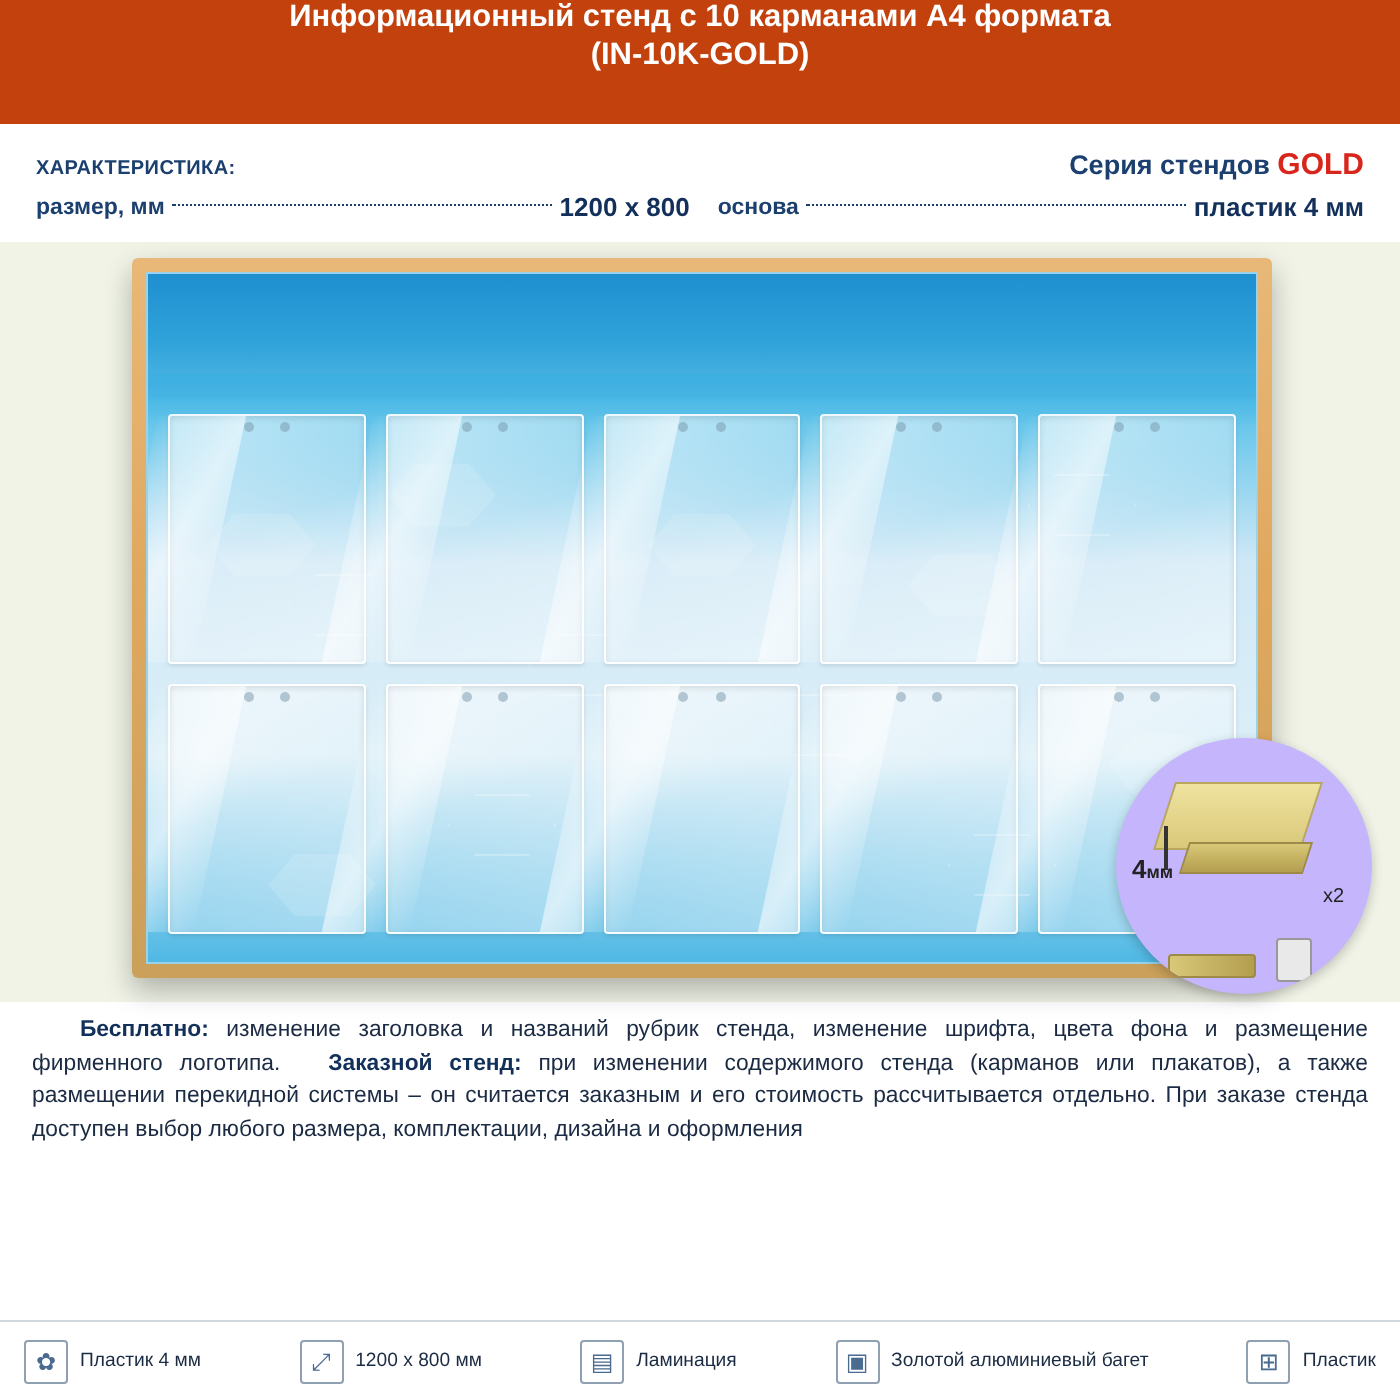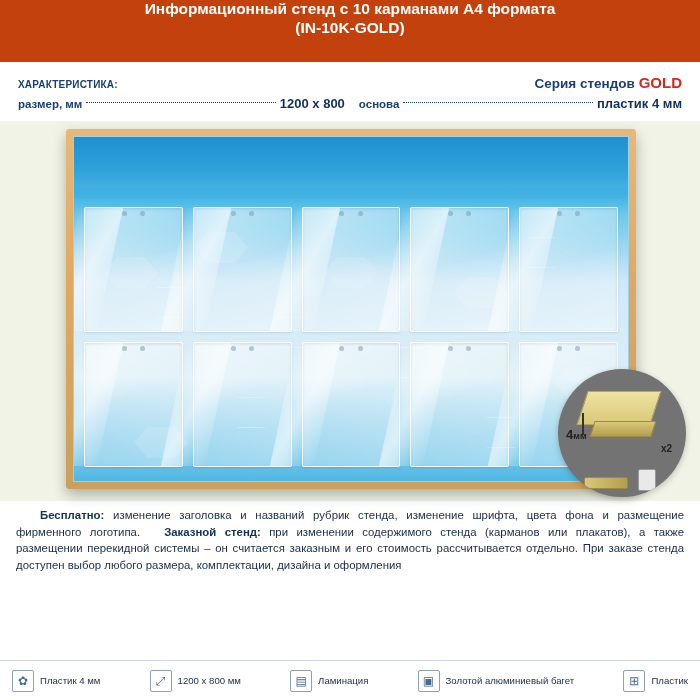--- a/index.html
+++ b/index.html
@@ -125,21 +125,21 @@
     position:absolute; top:0; left:-20%; width:45%; height:100%;
     background:linear-gradient(110deg,rgba(255,255,255,0) 0%,rgba(255,255,255,.55) 50%,rgba(255,255,255,0) 100%);
     transform:skewX(-12deg);
     pointer-events:none;
   }
 
   
   .badge {
     position:absolute; right:14px; bottom:4px;
     width:128px; height:128px; border-radius:50%;
-    background:#737373;
+    background:#c4b5fd;
     box-shadow:0 2px 6px rgba(0,0,0,.22);
     overflow:hidden;
   }
   .badge .plank {
     position:absolute; left:24px; top:22px; width:74px; height:34px;
     background:linear-gradient(180deg,#efe3a0,#d9c879);
     border:1px solid #b9a75e;
     transform:skewX(-18deg);
   }
   .badge .plank2 {
@@ -147,21 +147,21 @@
     background:linear-gradient(180deg,#d8c877,#b39e4e);
     border:1px solid #9c8a46; transform:skewX(-18deg);
   }
   .badge .mm {
     position:absolute; left:8px; top:58px; font-size:13px; font-weight:bold; color:#222;
   }
   .badge .mm small{ font-size:9px; }
   .badge .arrow {
     position:absolute; left:24px; top:44px; width:2px; height:22px; background:#333;
   }
-  .badge .x2 { position:absolute; right:14px; top:74px; font-size:10px; font-weight:bold; color:#222; }
+  .badge .x2 { position:absolute; right:14px; top:74px; font-size:10px; font-weight:normal; color:#222; }
   .badge .screw {
     position:absolute; left:26px; bottom:8px; width:44px; height:12px;
     background:linear-gradient(90deg,#d8c877,#b39e4e);
     border:1px solid #9c8a46; border-radius:2px;
   }
   .badge .cap {
     position:absolute; right:30px; bottom:6px; width:18px; height:22px;
     background:#e9e9e9; border:1px solid #999; border-radius:2px;
   }
 

